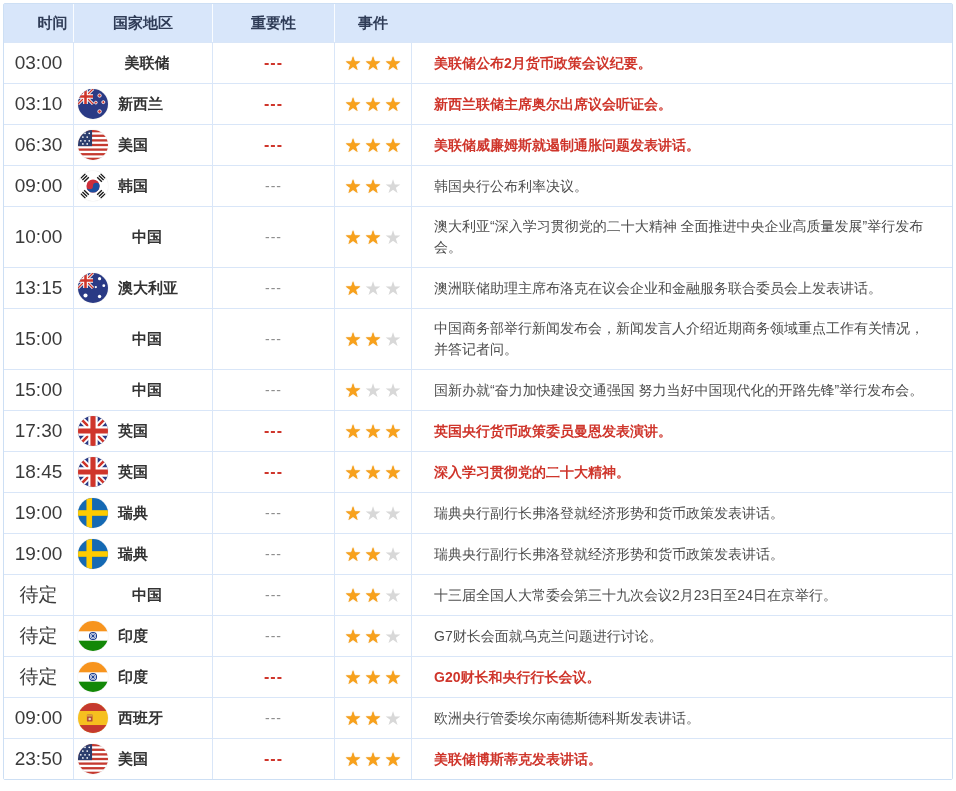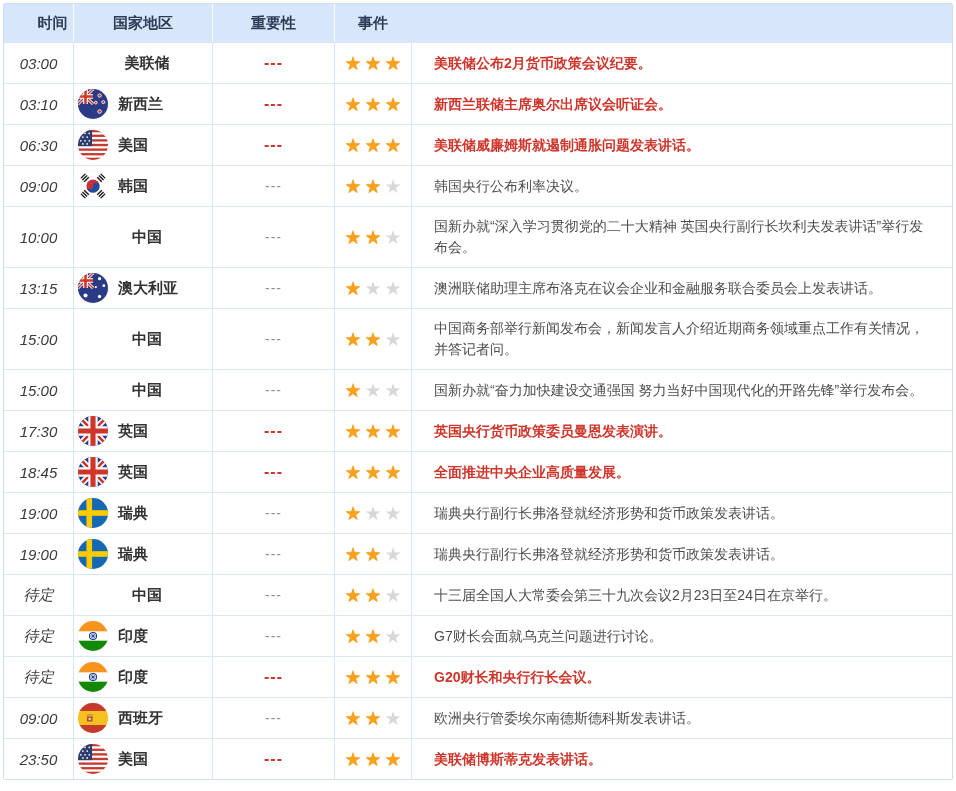--- a/index.html
+++ b/index.html
@@ -36,21 +36,21 @@
     border-left:1px solid rgba(255,255,255,.85);
   }
   .hcell:first-child{border-left:none;margin-left:28px;}
   .row{min-height:40px;border-top:1px solid var(--border);background:#fff;}
   .cell{
     display:flex;align-items:center;
     border-left:1px solid var(--border);
     min-height:40px;
   }
   .cell:first-child{border-left:none;}
-  .time{justify-content:center;font-size:15px;color:var(--time-text);font-style:italic;}
+  .time{justify-content:center;font-size:19px;color:var(--time-text);}
   .country{padding-left:4px;gap:10px;}
   .country.noflag{justify-content:center;padding-left:8px;}
   .cname{font-size:15px;font-weight:bold;color:#333;}
   .flag{width:30px;height:30px;border-radius:50%;overflow:hidden;flex:0 0 30px;
     box-shadow:0 0 1px rgba(0,0,0,.25);}
   .flag svg{display:block;}
   .loc{justify-content:center;font-size:14px;color:var(--loc-gray);letter-spacing:1px;}
   .row.hl .loc{color:var(--red);font-weight:bold;font-size:16px;}
   .stars{justify-content:center;gap:3px;}
   .star{font-size:19px;line-height:1;color:var(--star-off);}
@@ -205,21 +205,21 @@
 
       <span class="cname">中国</span>
     </div>
     <div class="cell loc">---</div>
     <div class="cell stars">
           <span class="star on">★</span>
           <span class="star on">★</span>
           <span class="star">★</span>
         </div>
     <div class="cell event">
-      <span class="etext">国新办就“深入学习贯彻党的二十大精神 英国央行副行长坎利夫发表讲话”举行发布会。</span>
+      <span class="etext">澳大利亚“深入学习贯彻党的二十大精神 全面推进中央企业高质量发展”举行发布会。</span>
     </div>
   </div>
 
   <div class="row">
     <div class="cell time">13:15</div>
     <div class="cell country">
       <span class="flag">
             <svg viewBox="0 0 32 32" width="30" height="30" xmlns="http://www.w3.org/2000/svg">
               <rect width="32" height="32" fill="#2a3a85"></rect>
               <g transform="scale(0.5)">
@@ -324,21 +324,21 @@
           </span>
       <span class="cname">英国</span>
     </div>
     <div class="cell loc">---</div>
     <div class="cell stars">
           <span class="star on">★</span>
           <span class="star on">★</span>
           <span class="star on">★</span>
         </div>
     <div class="cell event">
-      <span class="etext">全面推进中央企业高质量发展。</span>
+      <span class="etext">深入学习贯彻党的二十大精神。</span>
     </div>
   </div>
 
   <div class="row">
     <div class="cell time">19:00</div>
     <div class="cell country">
       <span class="flag">
             <svg viewBox="0 0 32 32" width="30" height="30" xmlns="http://www.w3.org/2000/svg">
               <rect width="32" height="32" fill="#1569b3"></rect>
               <rect x="9" width="6" height="32" fill="#fecb00"></rect>

